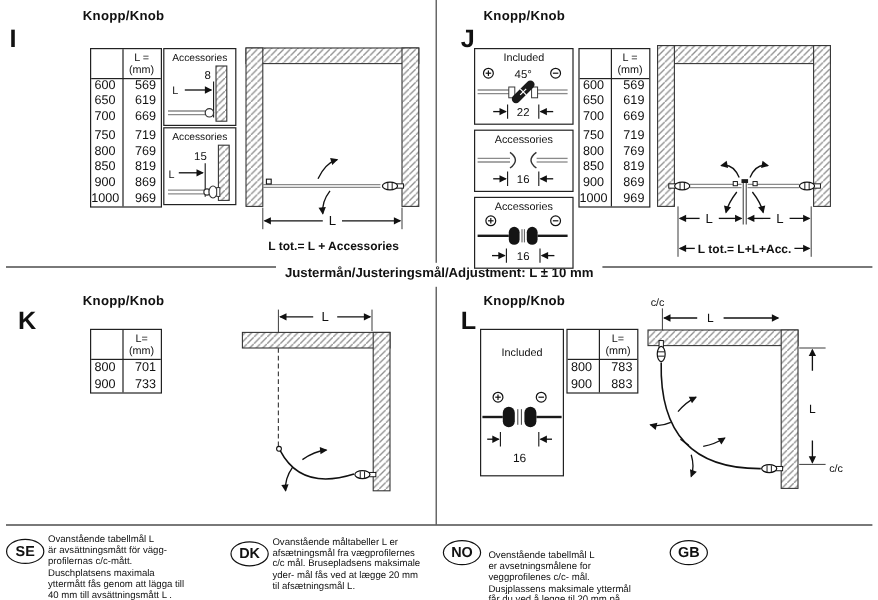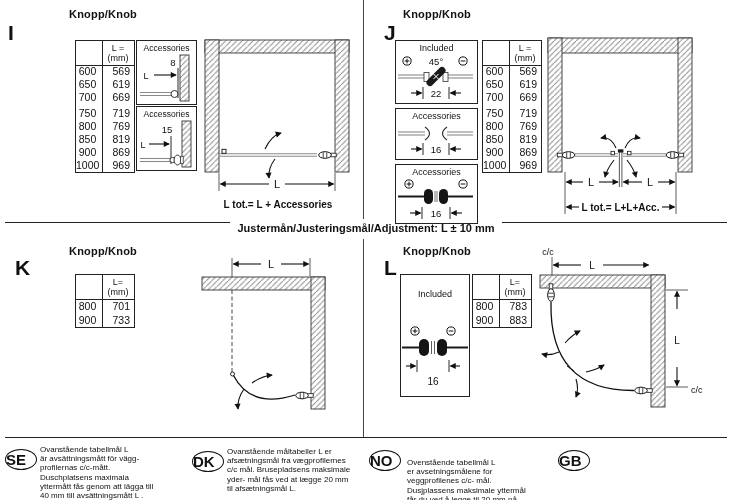--- a/index.html
+++ b/index.html
@@ -19,21 +19,21 @@
   .trow .c2{flex:1;text-align:right;padding-right:4px}
   .gap{margin-top:3px}
   .box{position:absolute;border:1.1px solid #222;background:#fff}
   .btitle{text-align:center;font-size:8.5px;padding-top:2px;line-height:10px}
   .adjband{position:absolute;left:5px;top:222px;width:722px;display:flex;}
   .adjband .ln{flex:1;border-top:1.4px solid #222}
   .adjband .txt{padding:0 7px;font-weight:bold;font-size:11px;white-space:nowrap}
   .vdiv{position:absolute;left:363px;width:1.2px;background:#444}
   .note{position:absolute;font-size:8px;line-height:9.2px;white-space:nowrap}
   .badge{position:absolute;width:30px;height:19px;border:1.8px solid #111;border-radius:50%;
-         line-height:19px;font-weight:bold;font-size:15px;background:#fff}
+         text-align:center;line-height:19px;font-weight:bold;font-size:12px;background:#fff}
   svg.diag{position:absolute;overflow:visible}
   svg text{font-family:"Liberation Sans","DejaVu Sans",sans-serif;fill:#111}
   .t9{font-size:9px}.t95{font-size:9.5px}.t10{font-size:10px}.t11{font-size:11px}
   .tb{font-size:10px;font-weight:bold}
   .wall{fill:url(#hatch);stroke:#333;stroke-width:.9}
   .thin{stroke:#333;stroke-width:.8;fill:none}
   .prof{stroke:#8a8a8a;stroke-width:1.1;fill:none}
   .dkln{stroke:#1a1a1a;stroke-width:2;fill:none}
   .arrp{stroke:#111;stroke-width:1.1;fill:none}
   .tick{stroke:#111;stroke-width:.9;fill:none}

